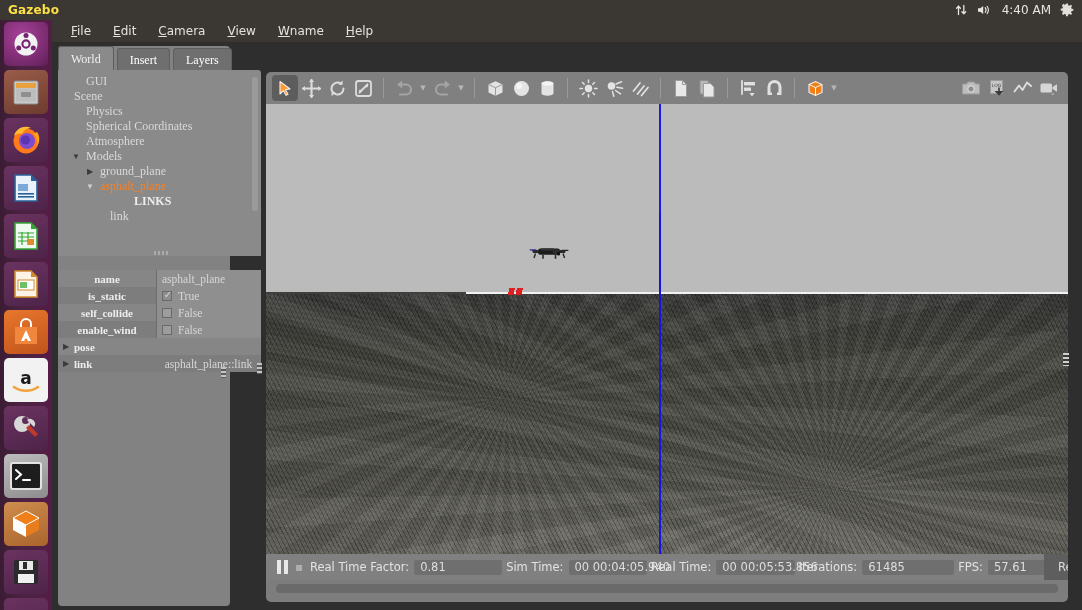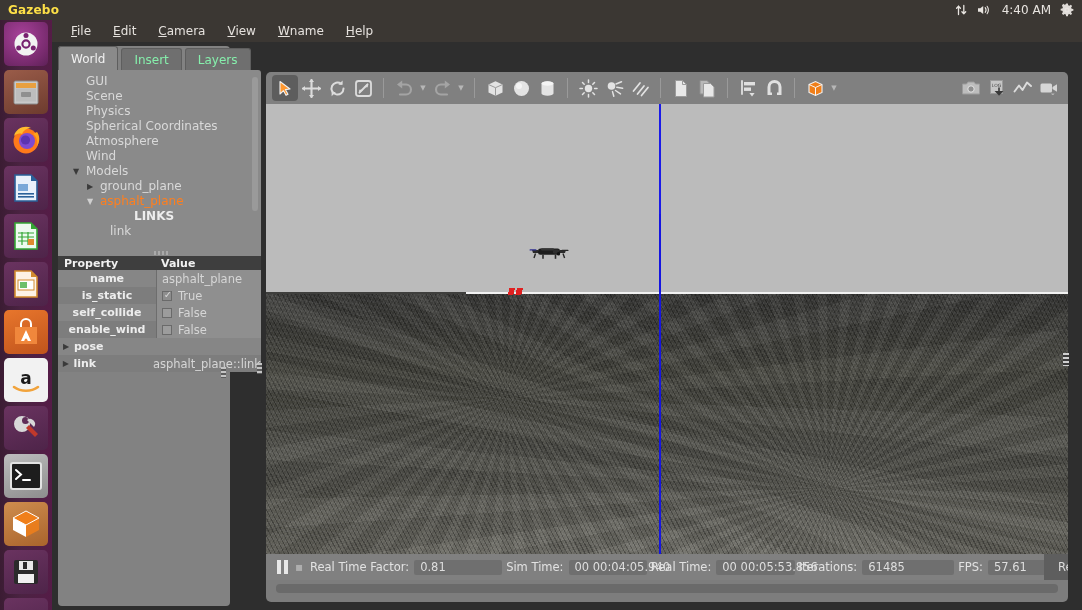--- a/index.html
+++ b/index.html
@@ -56,26 +56,26 @@
 
   
   #gz-body{
     position:absolute; left:0; top:22px; width:1030px; height:568px;
     background:#2e2e2e;
   }
 
   
   #left-panel{
     position:absolute; left:6px; top:4px; width:172px; height:560px;
-    background:#828282; border-radius:4px;
+    background:#828282; border-radius:4px;font-family:Liberation Serif, serif;
   }
   #tabbar{ position:absolute; left:0; top:0; height:24px; width:100%; display:flex; align-items:flex-end; }
   .gtab{
     height:22px; line-height:22px; padding:0 12px; font-size:12px;
-    color:#86efac; background:#6f6f6f; border:1px solid #5e5e5e;
+    color:#ffffff; background:#6f6f6f; border:1px solid #5e5e5e;
     border-bottom:none; border-radius:3px 3px 0 0; margin-right:3px;
     cursor:default;
   }
   .gtab.active{ background:#8a8a8a; color:#f0f0f0; height:24px; line-height:24px; }
 
   #tree-wrap{
     position:absolute; left:0; top:24px; width:203px; height:186px;
     background:#8a8a8a; border-radius:0 3px 0 0;
     overflow:hidden;
   }
@@ -436,49 +436,44 @@
 
       <div id="tabbar">
         <div class="gtab active">World</div>
         <div class="gtab">Insert</div>
         <div class="gtab">Layers</div>
       </div>
 
       <div id="tree-wrap">
         <div style="position:absolute;left:0;top:4px;width:203px;">
           <div class="tree-item" style="padding-left:28px">GUI</div>
-          <div class="tree-item" style="padding-left:28px">Scene</div>
+          <div class="tree-item" style="padding-left:16px">Scene</div>
           <div class="tree-item" style="padding-left:28px">Physics</div>
           <div class="tree-item" style="padding-left:28px">Spherical Coordinates</div>
           <div class="tree-item" style="padding-left:28px">Atmosphere</div>
-          <div class="tree-item" style="padding-left:28px">Wind</div>
           <div class="tree-item" style="padding-left:28px">
             <span class="arw" style="left:12px">▼</span>
             <span>Models</span>
           </div>
           <div class="tree-item" style="padding-left:42px">
             <span class="arw" style="left:26px">▶</span>
             <span>ground_plane</span>
           </div>
           <div class="tree-item sel" style="padding-left:42px">
             <span class="arw" style="left:26px;color:#cfcfcf">▼</span>
             <span>asphalt_plane</span>
           </div>
           <div class="tree-item bold" style="padding-left:76px">LINKS</div>
           <div class="tree-item" style="padding-left:52px">link</div>
         </div>
         <div id="tree-scroll"></div>
         <div id="tree-fade"></div>
         <div class="tree-grip"></div>
       </div>
 
-      <div id="prop-head">
-        <div class="c1">Property</div>
-        <div class="c2">Value</div>
-      </div>
 
       <div id="prop-rows">
         <div class="prow norm">
           <div class="pname">name</div>
           <div class="pval">asphalt_plane</div>
         </div>
         <div class="prow alt">
           <div class="pname">is_static</div>
           <div class="pval">
             <span class="cbx on"></span>

